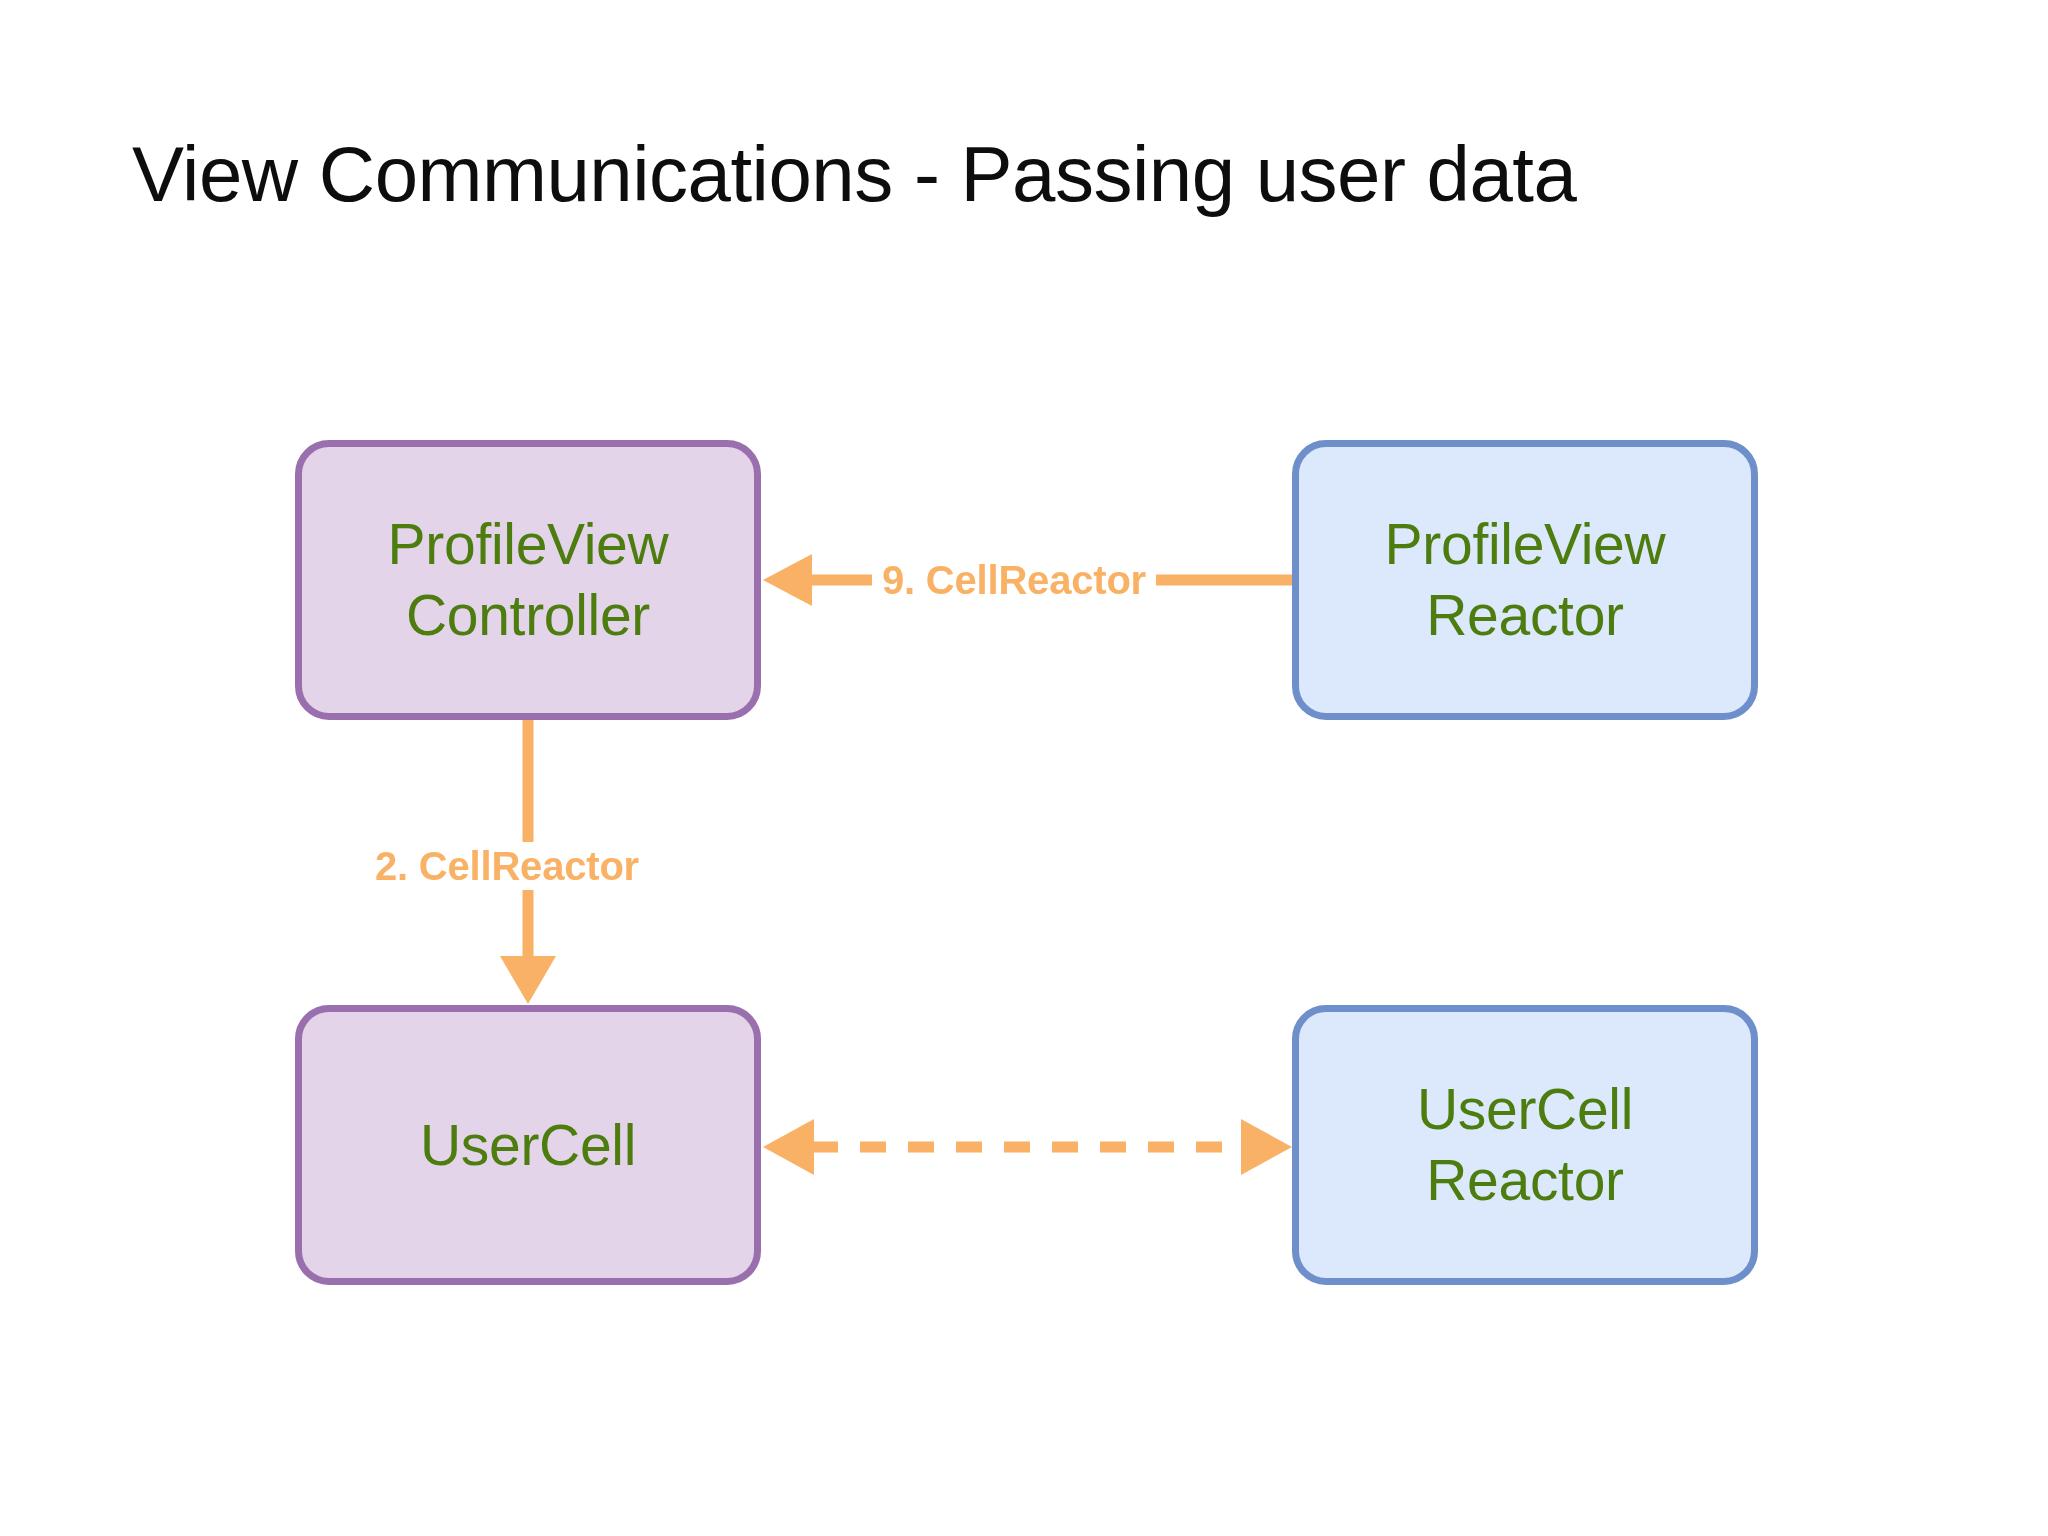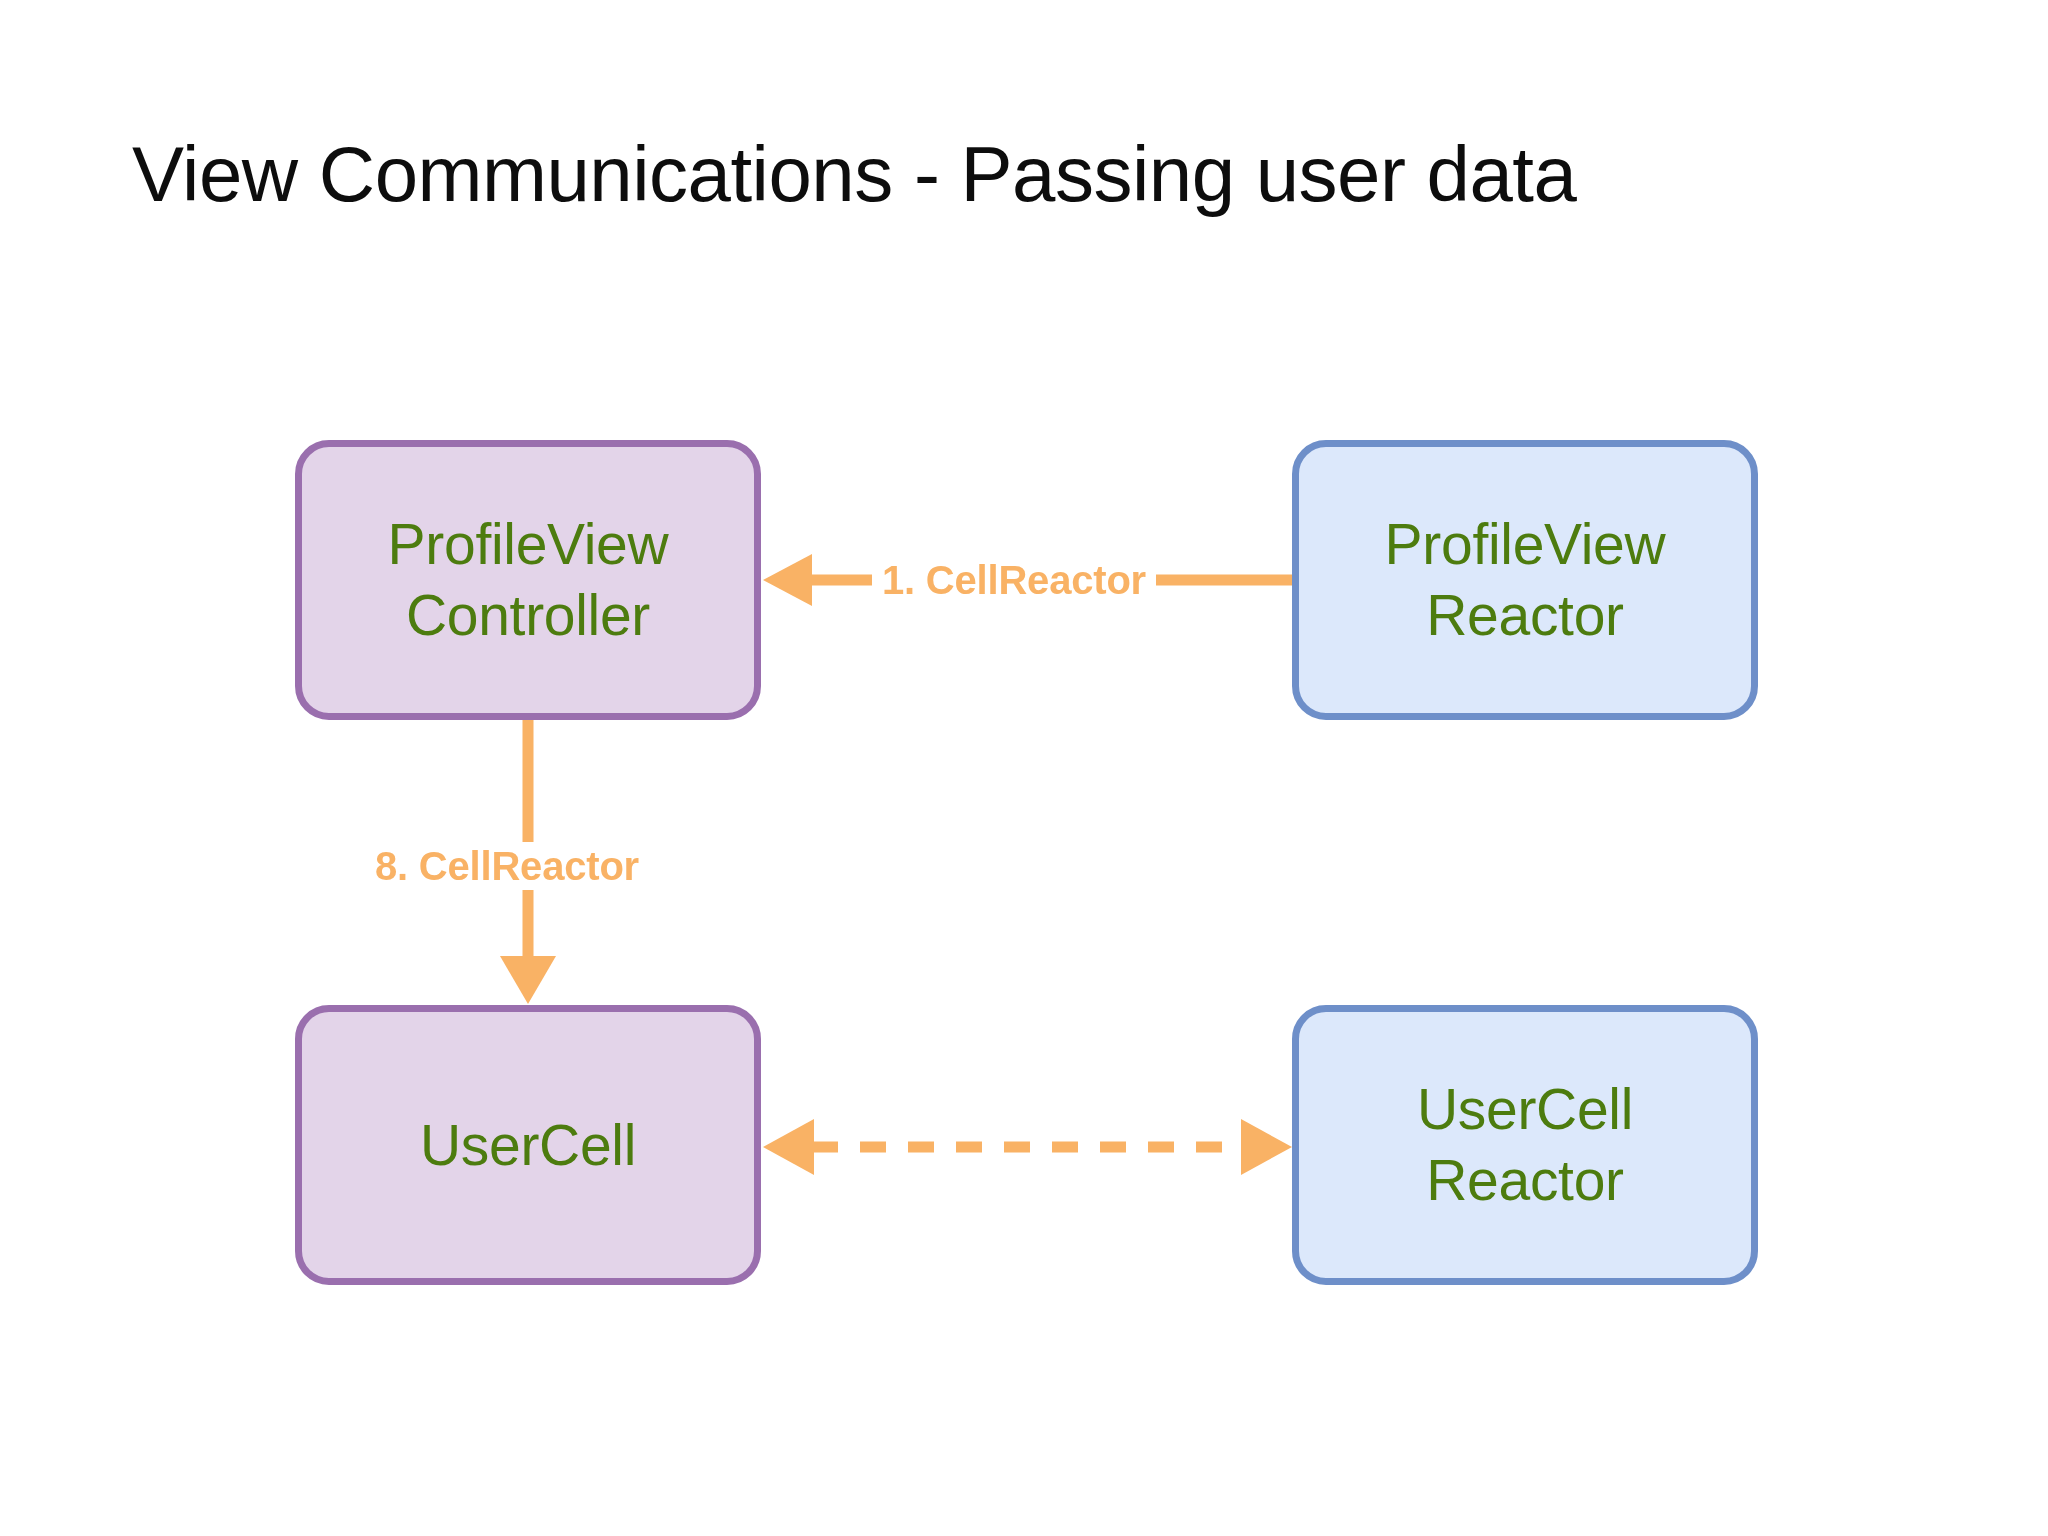--- a/index.html
+++ b/index.html
@@ -116,23 +116,23 @@
       <polygon points="528,1004 500,956 556,956" fill="#f9b265"></polygon>
     </g>
 
     <g>
       <line x1="812" y1="1147" x2="1246" y2="1147" stroke="#f9b265" stroke-width="11" stroke-linecap="butt" stroke-dasharray="26 22"></line>
       <polygon points="763,1147 814,1119 814,1175" fill="#f9b265"></polygon>
       <polygon points="1292,1147 1241,1119 1241,1175" fill="#f9b265"></polygon>
     </g>
   </svg>
 
-  <div class="edge-label" id="edge-label-1">1. CellReactor</div>
+  <div class="edge-label" id="edge-label-1">9. CellReactor</div>
 
-  <div class="edge-label" id="edge-label-2">8. CellReactor</div>
+  <div class="edge-label" id="edge-label-2">2. CellReactor</div>
 
   <div class="node node--purple" id="node-profileview-controller">
     <span class="node-label">ProfileView
 Controller</span>
   </div>
 
   <div class="node node--blue" id="node-profileview-reactor">
     <span class="node-label">ProfileView
 Reactor</span>
   </div>

